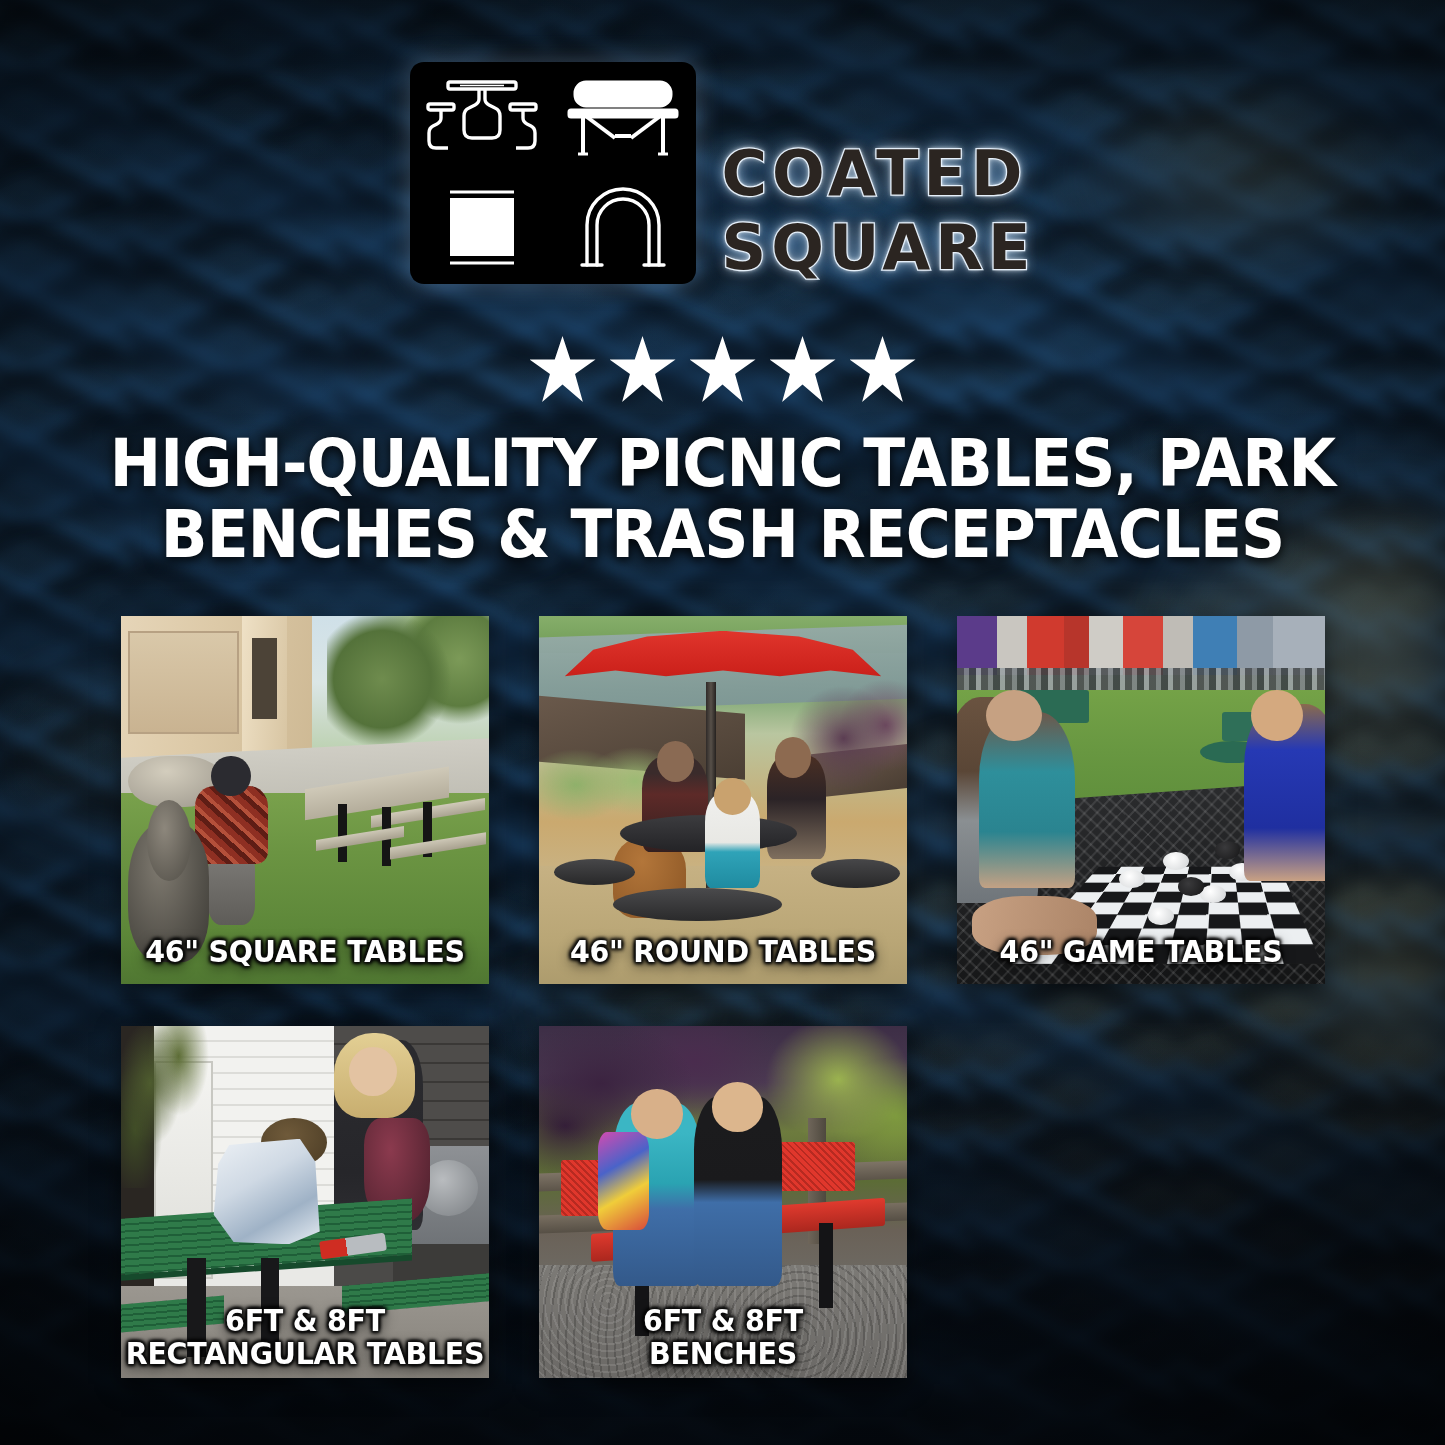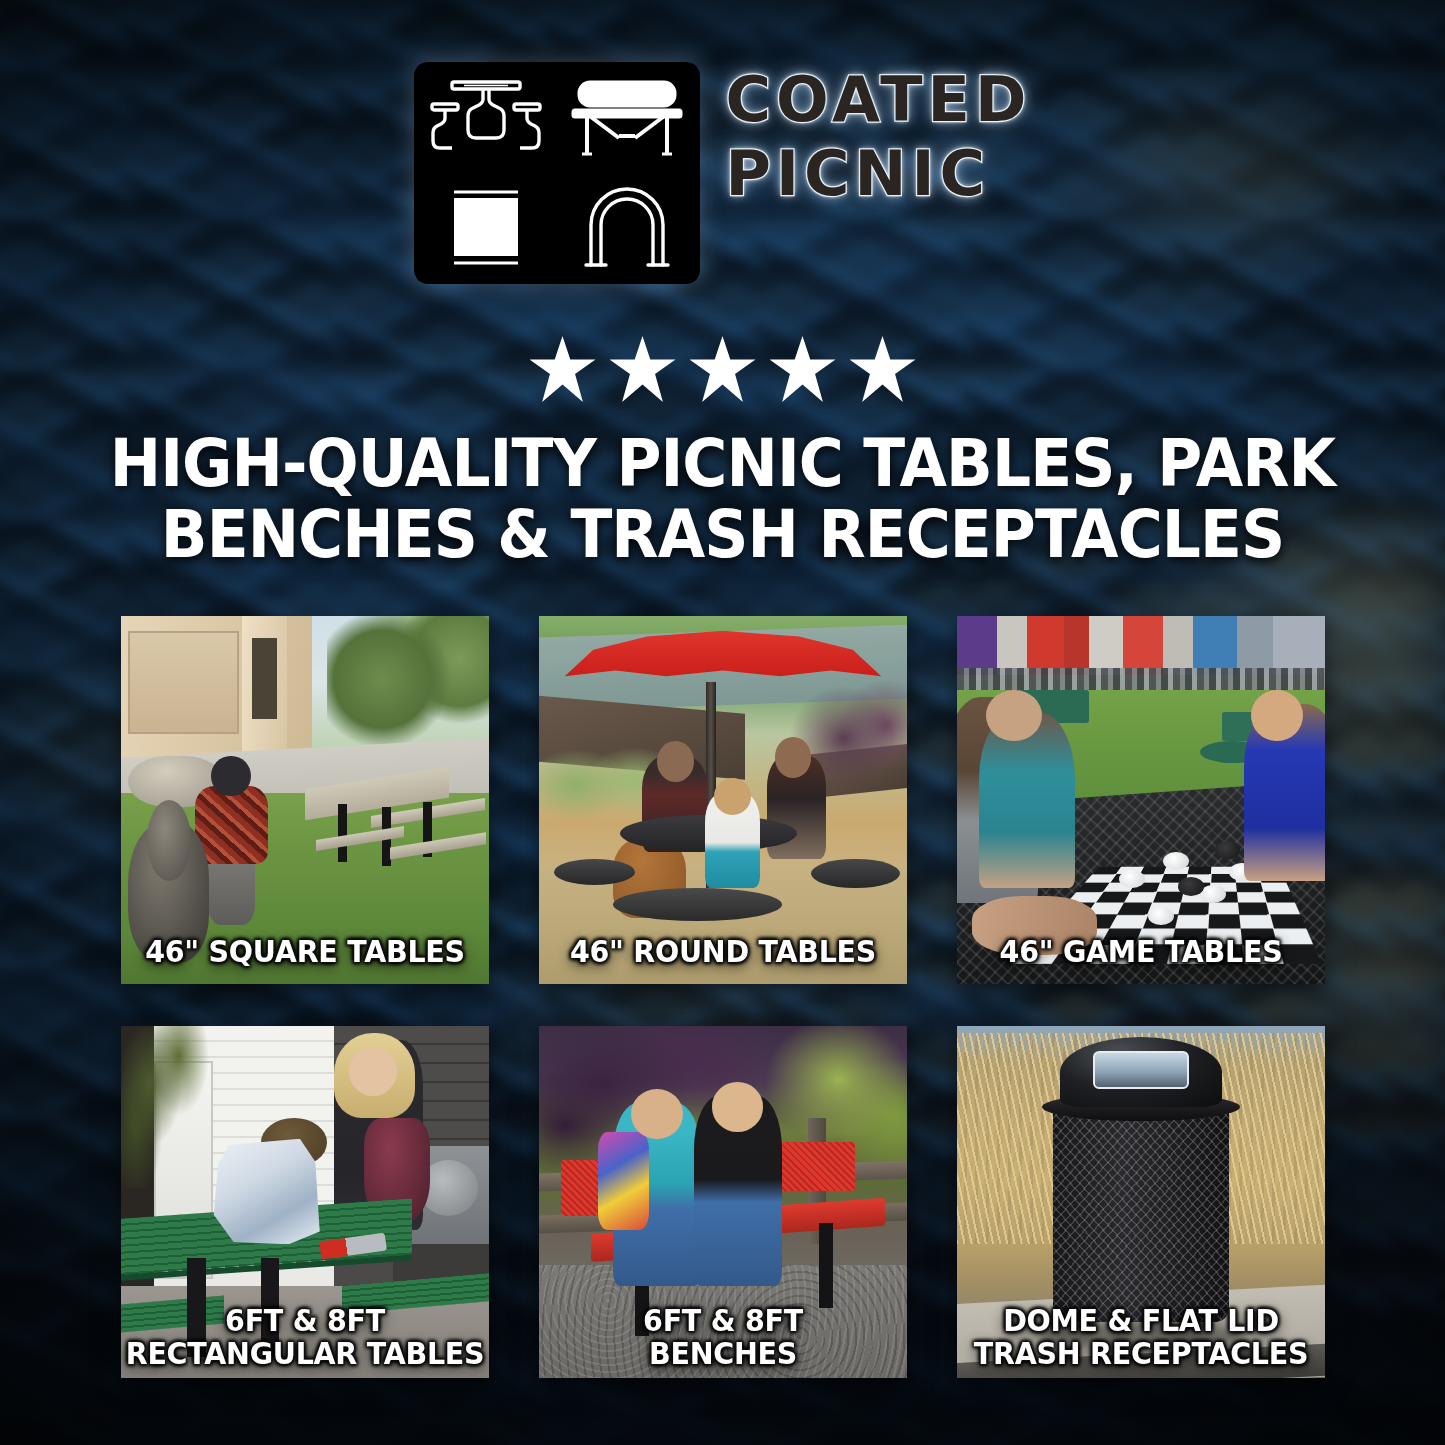--- a/index.html
+++ b/index.html
@@ -91,21 +91,21 @@
   }
 
   .content { position: absolute; inset: 0; }
 
   
   .logo-row {
     position: absolute;
     top: 62px; left: 0; right: 0;
     display: flex;
     justify-content: center;
-    align-items: flex-start;
+    align-items: flex-end;
     gap: 26px;
   }
 
   .logo-mark {
     width: 286px; height: 222px;
     background: #000;
     border-radius: 14px;
     display: grid;
     grid-template-columns: 1fr 1fr;
     grid-template-rows: 1fr 1fr;
@@ -486,21 +486,21 @@
               <line x1="15" y1="80" x2="35" y2="80"></line>
               <line x1="77" y1="80" x2="97" y2="80"></line>
             </g>
           </svg>
         </div>
 
       </div>
 
       <div class="brand-block">
         <div class="brand-line">COATED</div>
-        <div class="brand-line">PICNIC</div>
+        <div class="brand-line">SQUARE</div>
       </div>
 
     </div>
 
     <div class="stars">
       <div class="star"></div>
       <div class="star"></div>
       <div class="star"></div>
       <div class="star"></div>
       <div class="star"></div>
@@ -654,34 +654,17 @@
           <div class="lay t5-kidAh"></div>
           <div class="lay t5-kidB"></div>
           <div class="lay t5-kidBh"></div>
         </div>
         <div class="tile-label two-line">
           <span>6FT &amp; 8FT</span>
           <span>BENCHES</span>
         </div>
       </div>
 
-      <div class="tile">
-        <div class="tile-photo">
-          <div class="sky t6-bg"></div>
-          <div class="lay t6-grass"></div>
-          <div class="lay t6-walk"></div>
-          <div class="lay t6-curb"></div>
-          <div class="lay t6-shadow"></div>
-          <div class="lay t6-body"></div>
-          <div class="lay t6-rim"></div>
-          <div class="lay t6-dome"></div>
-          <div class="lay t6-open"></div>
-        </div>
-        <div class="tile-label two-line">
-          <span>DOME &amp; FLAT LID</span>
-          <span>TRASH RECEPTACLES</span>
-        </div>
-      </div>
 
     </div>
 
   </div>
 </div>
 
 </body></html>

